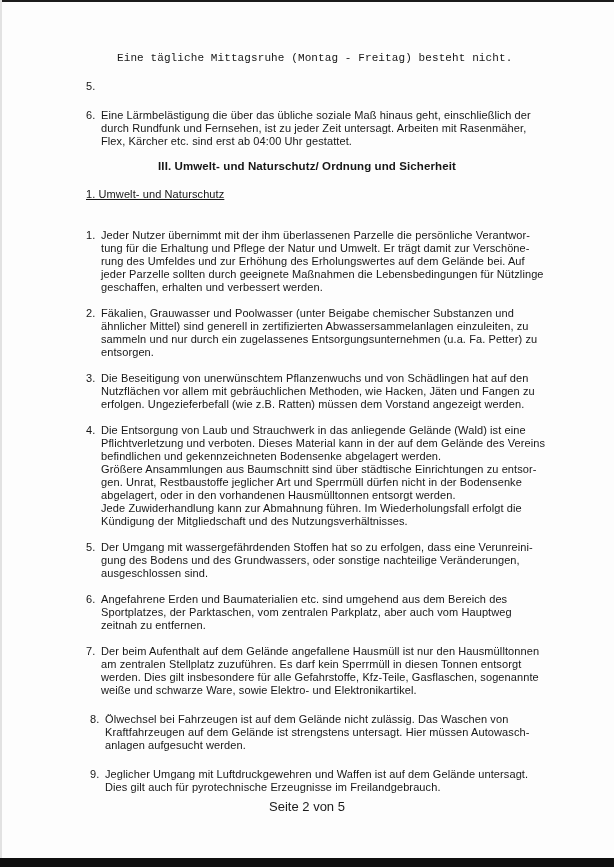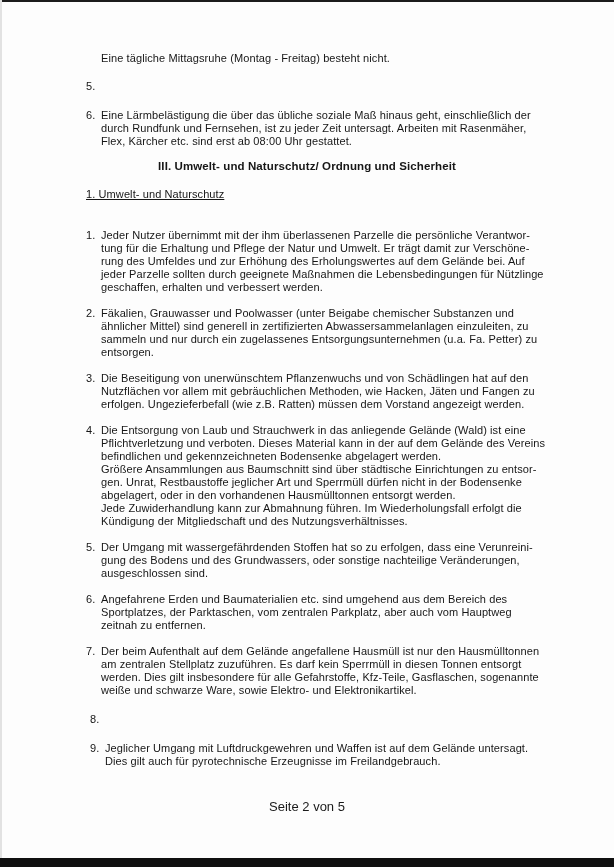--- a/index.html
+++ b/index.html
@@ -21,23 +21,24 @@
 
   .content {
     position: absolute;
     top: 52px; left: 86px;
     width: 505px;
     font-size: 11px;
     line-height: 13px;
     letter-spacing: 0.1px;
   }
   .intro {
-    margin-left: 15px;
+    margin-left: 31px;
     margin-bottom: 15px;
     white-space: pre-line;
+    font-family: Liberation Mono, monospace;
   }
   .item { display: flex; margin-bottom: 13px; }
   .item.gap16 { margin-bottom: 16px; }
   .item.gap12 { margin-bottom: 12px; }
   .item .num { flex: none; width: 15px; }
   .item .text { white-space: pre-line; }
   .item.shift { margin-left: 4px; }
 
   .heading {
     position: relative;
@@ -73,21 +74,21 @@
     <div class="intro">Eine tägliche Mittagsruhe (Montag - Freitag) besteht nicht.</div>
 
     <div class="item gap16">
       <span class="num">5.</span>
     </div>
 
     <div class="item gap12">
       <span class="num">6.</span>
       <span class="text">Eine Lärmbelästigung die über das übliche soziale Maß hinaus geht, einschließlich der
 durch Rundfunk und Fernsehen, ist zu jeder Zeit untersagt. Arbeiten mit Rasenmäher,
-Flex, Kärcher etc. sind erst ab 08:00 Uhr gestattet.</span>
+Flex, Kärcher etc. sind erst ab 04:00 Uhr gestattet.</span>
     </div>
 
     <div class="heading">III. Umwelt- und Naturschutz/ Ordnung und Sicherheit</div>
 
     <div class="subheading">1. Umwelt- und Naturschutz</div>
 
     <div class="item">
       <span class="num">1.</span>
       <span class="text">Jeder Nutzer übernimmt mit der ihm überlassenen Parzelle die persönliche Verantwor-
 tung für die Erhaltung und Pflege der Natur und Umwelt. Er trägt damit zur Verschöne-
@@ -140,20 +141,23 @@
     <div class="item gap16">
       <span class="num">7.</span>
       <span class="text">Der beim Aufenthalt auf dem Gelände angefallene Hausmüll ist nur den Hausmülltonnen
 am zentralen Stellplatz zuzuführen. Es darf kein Sperrmüll in diesen Tonnen entsorgt
 werden. Dies gilt insbesondere für alle Gefahrstoffe, Kfz-Teile, Gasflaschen, sogenannte
 weiße und schwarze Ware, sowie Elektro- und Elektronikartikel.</span>
     </div>
 
     <div class="item shift gap16">
       <span class="num">8.</span>
+      <span class="text">Ölwechsel bei Fahrzeugen ist auf dem Gelände nicht zulässig. Das Waschen von
+Kraftfahrzeugen auf dem Gelände ist strengstens untersagt. Hier müssen Autowasch-
+anlagen aufgesucht werden.</span>
     </div>
 
     <div class="item shift">
       <span class="num">9.</span>
       <span class="text">Jeglicher Umgang mit Luftdruckgewehren und Waffen ist auf dem Gelände untersagt.
 Dies gilt auch für pyrotechnische Erzeugnisse im Freilandgebrauch.</span>
     </div>
 
   </div>
 

